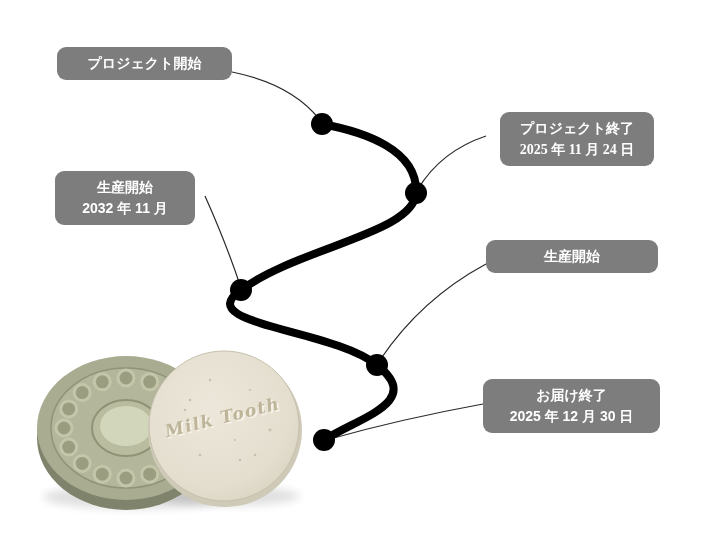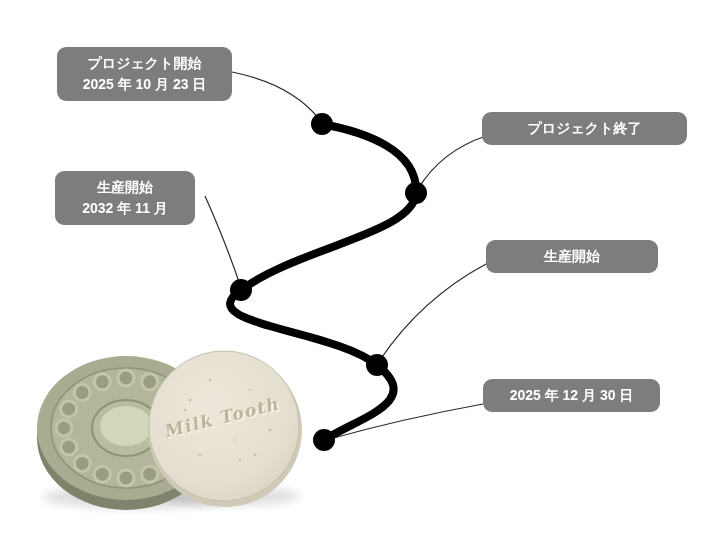--- a/index.html
+++ b/index.html
@@ -25,21 +25,21 @@
     text-align: center;
     font-weight: bold;
     font-size: 14px;
     line-height: 1.5;
     padding: 6px 16px;
     box-sizing: border-box;
     z-index: 2;
   }
   .event-label span { display: block; white-space: nowrap; }
   .label-project-start   { left: 57px;  top: 47px;  width: 175px; }
-  .label-project-end     { left: 482px; top: 112px; width: 205px; font-family: Liberation Serif, serif; }
+  .label-project-end     { left: 500px; top: 112px; width: 154px; font-family: Liberation Serif, serif; }
   .label-production-start{ left: 55px;  top: 171px; width: 140px; }
   .label-delivery-start  { left: 486px; top: 240px; width: 172px; }
   .label-delivery-end    { left: 483px; top: 379px; width: 177px; }
 
   .connector {
     fill: none;
     stroke: #2a2a2a;
     stroke-width: 1.2;
   }
   .timeline-path {
@@ -144,33 +144,34 @@
         <circle class="speckle" cx="255" cy="455" r="1.3"></circle>
 
         <text class="lid-text" x="225.5" y="424.5" text-anchor="middle" transform="rotate(-14 225 423)" fill="#f7f3e8">Milk Tooth</text>
         <text class="lid-text" x="224" y="423" text-anchor="middle" transform="rotate(-14 224 423)" fill="#bdb49a">Milk Tooth</text>
       </g>
     </g>
   </svg>
 
   <div class="event-label label-project-start">
     <span>プロジェクト開始</span>
-    <span>2025 年 10 月 23 日</span>
   </div>
 
   <div class="event-label label-project-end">
     <span>プロジェクト終了</span>
+    <span>2025 年 11 月 24 日</span>
   </div>
 
   <div class="event-label label-production-start">
     <span>生産開始</span>
     <span>2032 年 11 月</span>
   </div>
 
   <div class="event-label label-delivery-start">
     <span>生産開始</span>
   </div>
 
   <div class="event-label label-delivery-end">
+    <span>お届け終了</span>
     <span>2025 年 12 月 30 日</span>
   </div>
 
 </div>
 
 </body></html>

